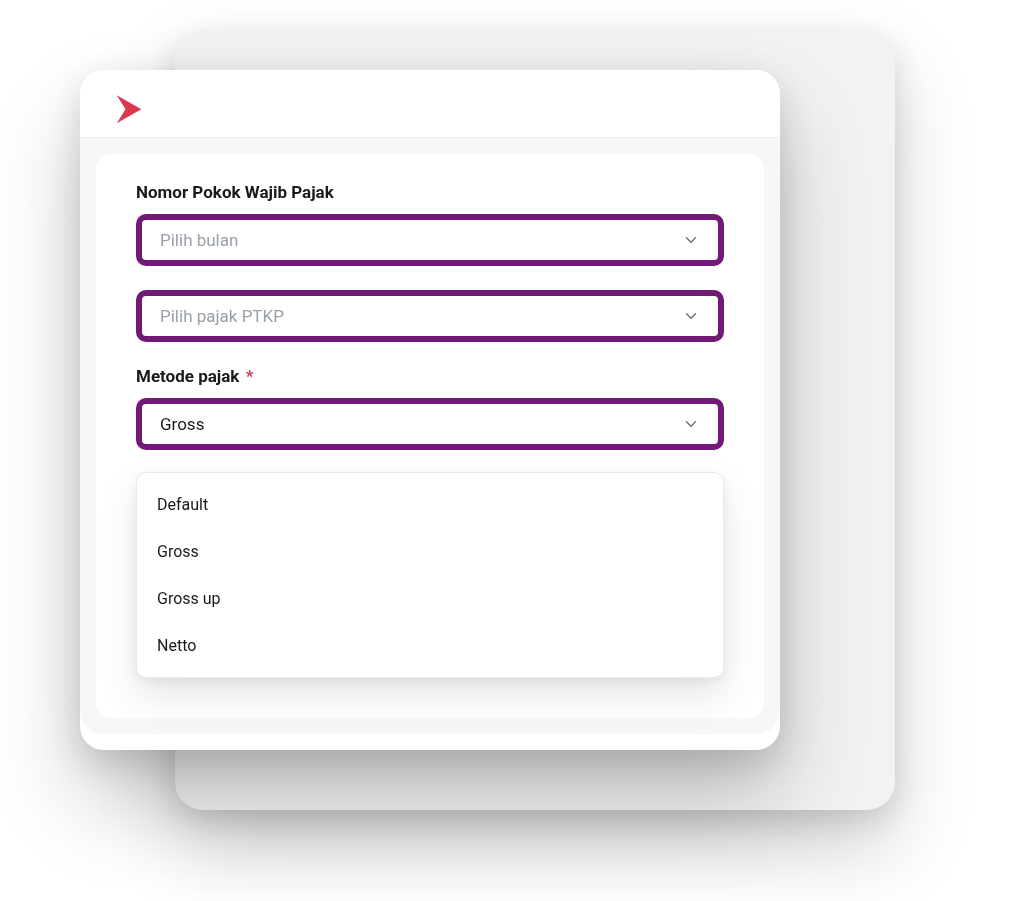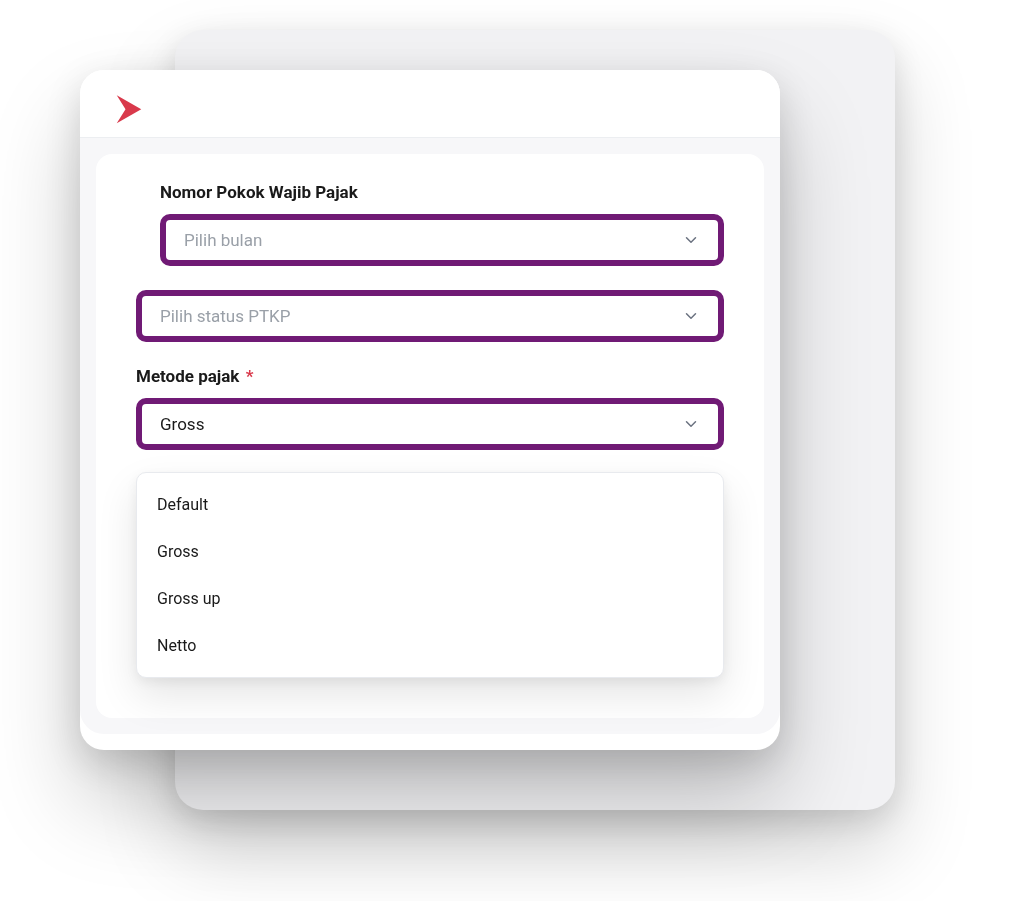--- a/index.html
+++ b/index.html
@@ -61,21 +61,20 @@
     .card-body {
       background: #ffffff;
       border-radius: 16px;
       padding: 20px 40px 40px 40px;
     }
     .form-group {
       margin-top: 24px;
     }
     .form-group:first-child {
       margin-top: 8px;
-      margin-left: 24px;
     }
     .label {
       font-size: 17px;
       font-weight: 700;
       color: #1a1a1a;
       margin-bottom: 12px;
       display: block;
     }
     .required {
       color: #d9394b;
@@ -162,21 +161,21 @@
             <span class="chevron">
               <svg viewBox="0 0 24 24" fill="none" stroke="currentColor" stroke-width="2" stroke-linecap="round" stroke-linejoin="round">
                   <polyline points="6 9 12 15 18 9"></polyline>
                 </svg>
             </span>
           </div>
         </div>
 
         <div class="form-group">
           <div class="select">
-            <span class="select-placeholder">Pilih status PTKP</span>
+            <span class="select-placeholder">Pilih pajak PTKP</span>
             <span class="chevron">
               <svg viewBox="0 0 24 24" fill="none" stroke="currentColor" stroke-width="2" stroke-linecap="round" stroke-linejoin="round">
                   <polyline points="6 9 12 15 18 9"></polyline>
                 </svg>
             </span>
           </div>
         </div>
 
         <div class="form-group">
           <label class="label">

